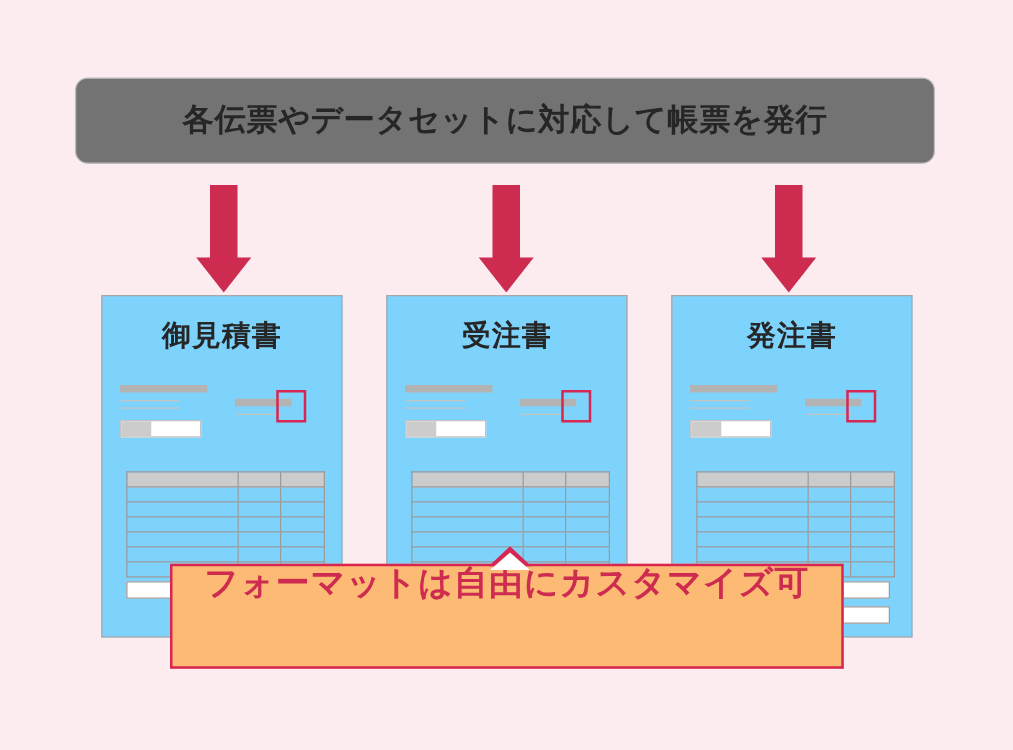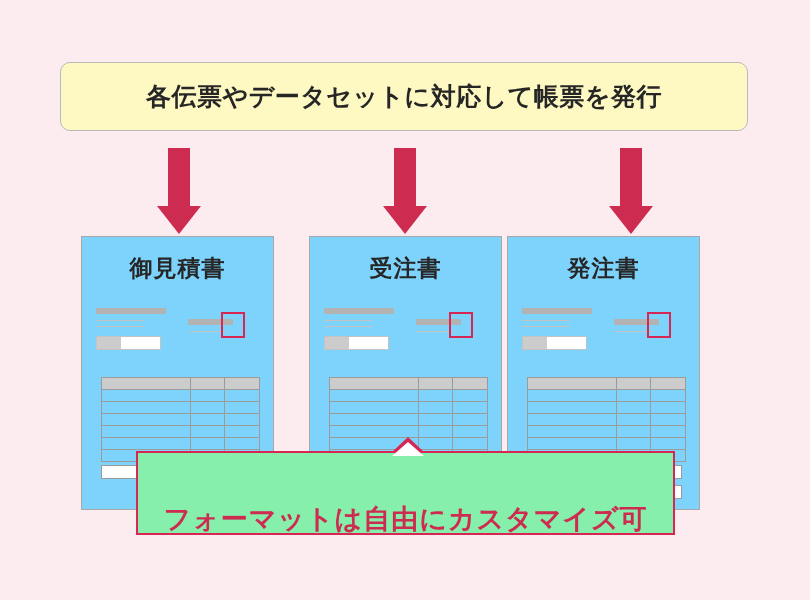--- a/index.html
+++ b/index.html
@@ -22,21 +22,21 @@
   }
 
   
   #header-box {
     position: absolute;
     left: 60px;
     top: 62px;
     width: 688px;
     height: 69px;
     box-sizing: border-box;
-    background: #fef9c3;
+    background: #737373;
     border: 1px solid #b9b9bb;
     border-radius: 10px;
     display: flex;
     align-items: center;
     justify-content: center;
   }
   #header-title {
     font-size: 25px;
     font-weight: bold;
     color: #262626;
@@ -78,21 +78,21 @@
     position: absolute;
     top: 236px;
     width: 193px;
     height: 274px;
     box-sizing: border-box;
     background: #7dd3fc;
     border: 1px solid #a8a8ab;
   }
   #doc-card-0 { left: 81px; }
   #doc-card-1 { left: 309px; }
-  #doc-card-2 { left: 507px; }
+  #doc-card-2 { left: 537px; }
 
   .doc-title {
     margin-top: 20px;
     text-align: center;
     font-size: 23px;
     font-weight: bold;
     color: #262626;
     letter-spacing: 1px;
     line-height: 1;
   }
@@ -181,24 +181,24 @@
   .footer-c { left: 121px; top: 248px; width: 53px; height: 14px; }
 
   
   #callout {
     position: absolute;
     left: 136px;
     top: 451px;
     width: 539px;
     height: 84px;
     box-sizing: border-box;
-    background: #86efac;
+    background: #fdba74;
     border: 2px solid #d72651;
     display: flex;
-    align-items: flex-end;
+    align-items: flex-start;
     justify-content: center;
     z-index: 20;
   }
   #callout-text {
     font-size: 27px;
     font-weight: bold;
     color: #cd2b4f;
     letter-spacing: 1px;
     line-height: 1;
     white-space: nowrap;

